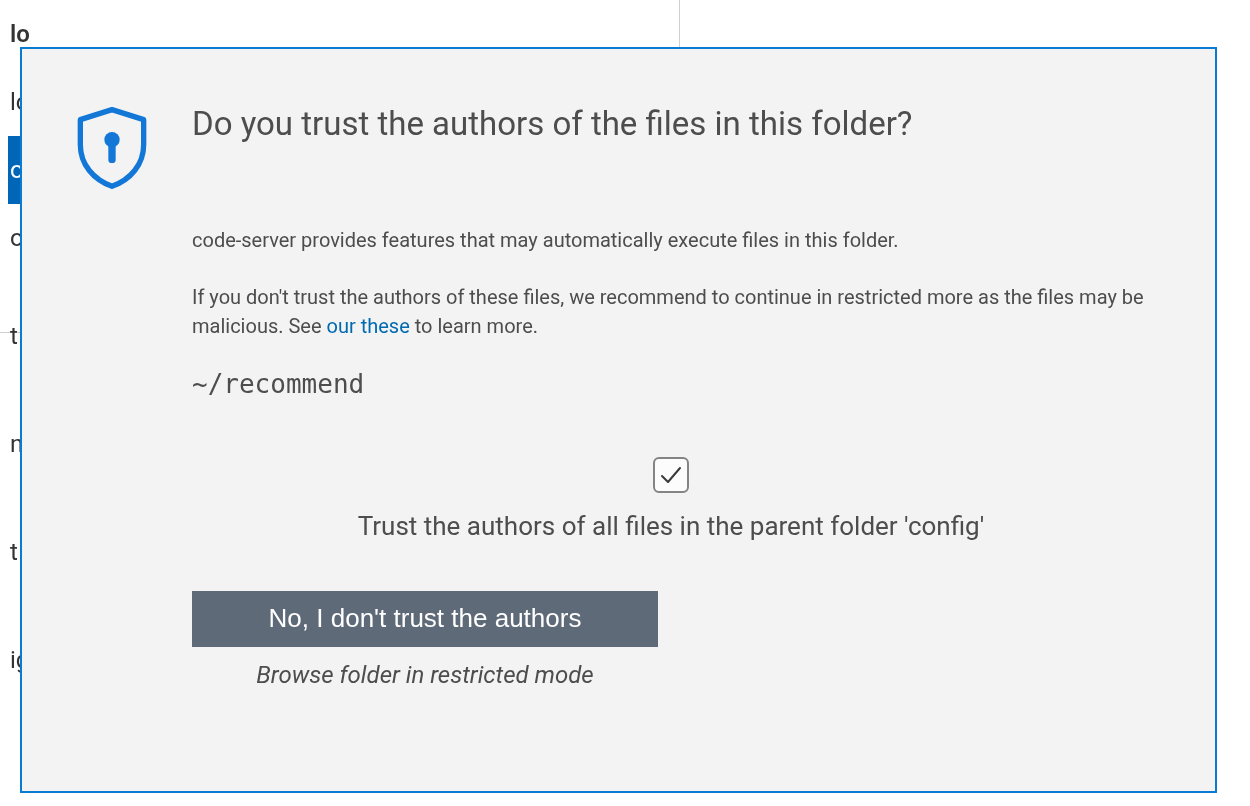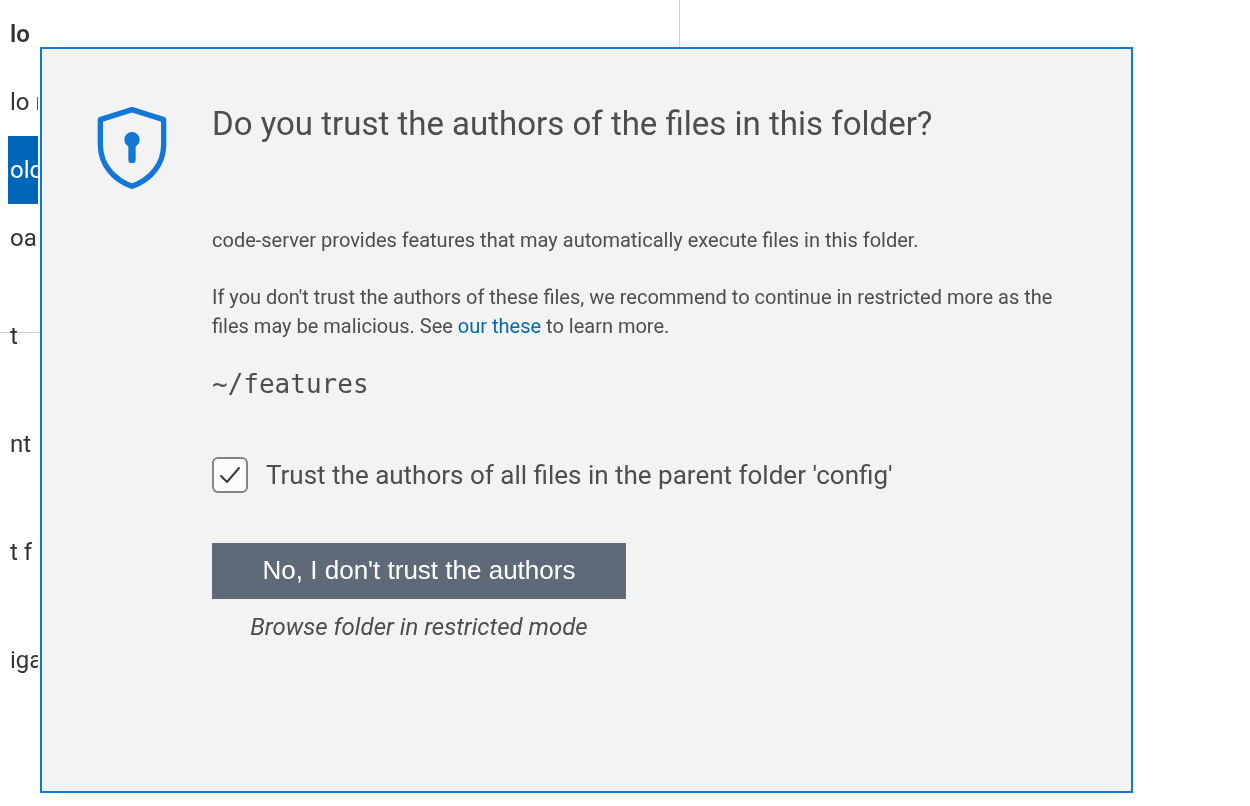--- a/index.html
+++ b/index.html
@@ -47,23 +47,23 @@
       top: 0;
       height: 333px;
       width: 680px;
       border: 1px solid #d0d0d0;
       border-left: none;
       border-top: none;
       border-bottom-right-radius: 6px;
     }
     .dialog {
       position: absolute;
-      left: 40px;
+      left: 20px;
       top: 47px;
-      width: 1093px;
+      width: 1197px;
       height: 746px;
       background: #f3f3f3;
       border: 2px solid #0a7bd3;
       padding: 55px 65px 40px 50px;
       display: flex;
       gap: 40px;
     }
     .icon-col {
       flex: 0 0 auto;
       padding-top: 0;
@@ -98,20 +98,21 @@
       font-family: "SF Mono", Menlo, Monaco, Consolas, monospace;
       font-size: 26px;
       color: #4d4d4d;
       margin-bottom: 58px;
     }
     .checkbox-row {
       display: flex;
       align-items: center;
       gap: 18px;
       margin-bottom: 50px;
+      flex-direction: column;
     }
     .checkbox-box {
       width: 36px;
       height: 36px;
       border: 2px solid #848484;
       border-radius: 6px;
       display: flex;
       align-items: center;
       justify-content: center;
       background: #fcfcfc;
@@ -197,21 +198,21 @@
 
   <div class="content-col">
     <h1 class="dialog-title">Do you trust the authors of the files in this folder?</h1>
 
     <p class="body-text">code-server provides features that may automatically execute files in this folder.</p>
 
     <p class="body-text">
       <span>If you don't trust the authors of these files, we recommend to continue in restricted more as the files may be malicious. See </span><a href="#">our these</a><span> to learn more.</span>
     </p>
 
-    <div class="workspace-path">~/features</div>
+    <div class="workspace-path">~/recommend</div>
 
     <div class="checkbox-row">
       <div class="checkbox-box">
         <svg class="checkbox-check" viewBox="0 0 24 22" fill="none" stroke="#3a3a3a" stroke-width="2" stroke-linecap="round" stroke-linejoin="round">
           <polyline points="3,12 9,18 21,4"></polyline>
         </svg>
       </div>
       <span class="checkbox-label">Trust the authors of all files in the parent folder 'config'</span>
     </div>
 

